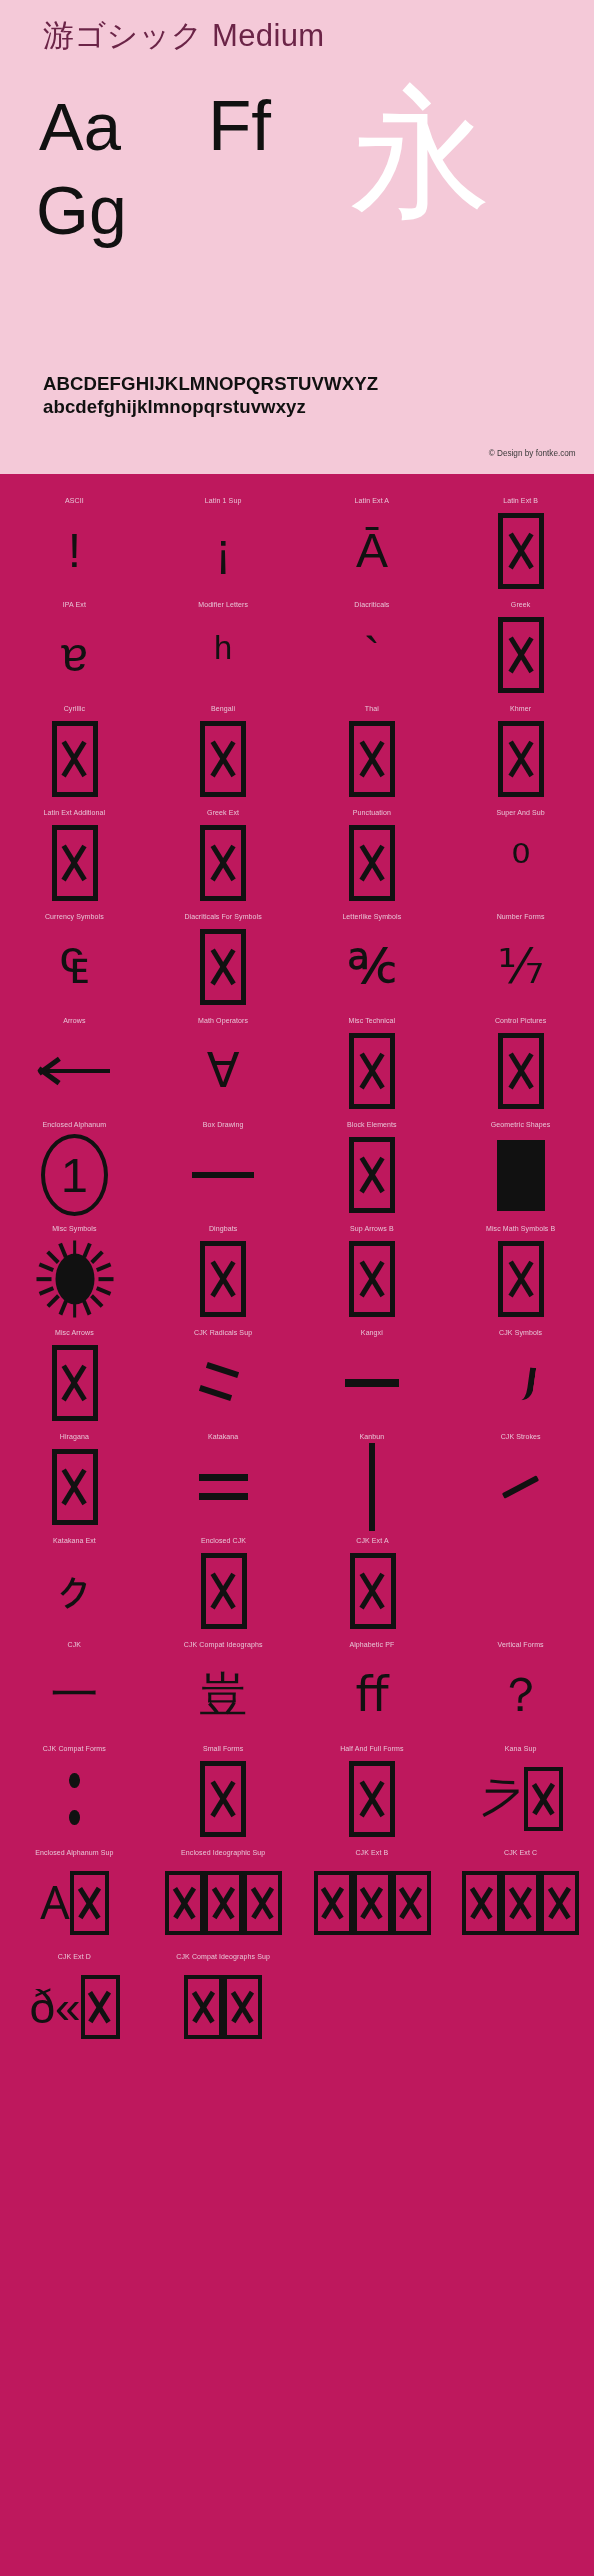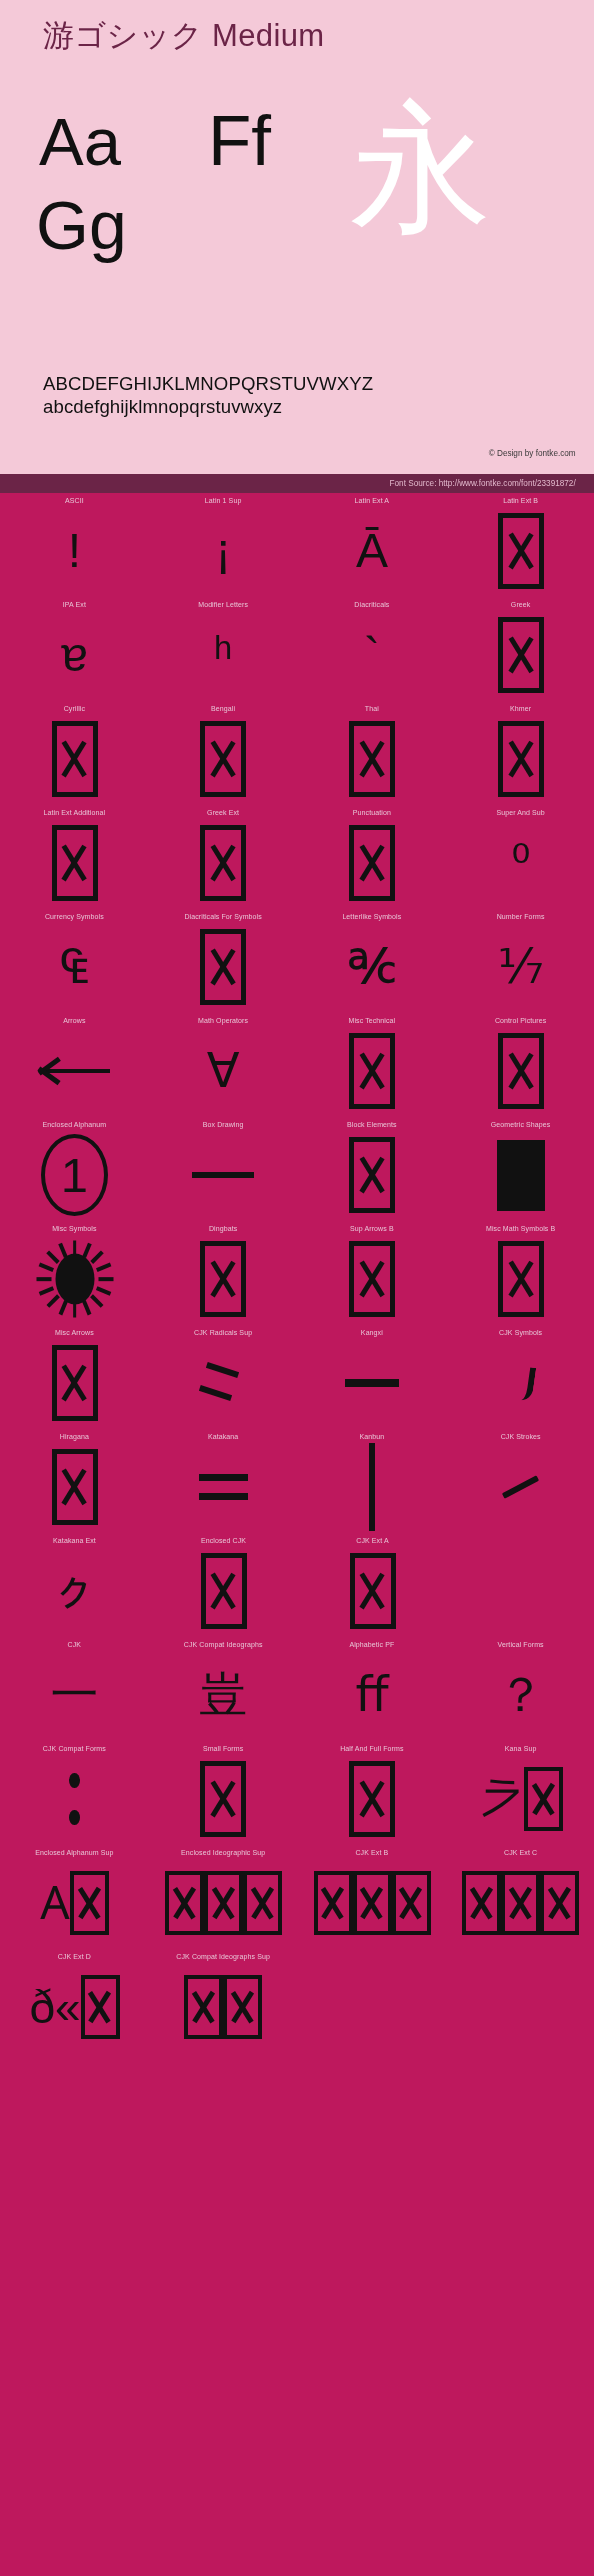--- a/index.html
+++ b/index.html
@@ -34,21 +34,20 @@
     letter-spacing: 0.4px;
     white-space: nowrap;
     font-weight: 400;
   }
   .specimen-grid {
     position: absolute;
     left: 0px;
     top: 78px;
     width: 483px;
     height: 245px;
-    margin-top: 15px;
   }
   .spec-cell {
     position: absolute;
     color: #111111;
     font-weight: 400;
     line-height: 1;
     white-space: nowrap;
   }
   .spec-aa  { left: 39px;  top: 15px;  font-size: 67px; }
   .spec-ff  { left: 208px; top: 12px;  font-size: 71px; }
@@ -66,21 +65,21 @@
     left: 43px;
     top: 372px;
     width: 535px;
   }
   .charset-line {
     color: #111111;
     font-size: 18.6px;
     line-height: 23px;
     letter-spacing: 0.1px;
     white-space: nowrap;
-    font-weight: 400;
+    font-weight: 700;
   }
   .charset-line.digits { font-size: 18.6px; }
 
   .design-credit {
     position: absolute;
     right: 19.3px;
     top: 449px;
     font-size: 8.2px;
     color: #3a3a3a;
     white-space: nowrap;
@@ -264,23 +263,20 @@
     </div>
 
     <div class="charset-block">
       <div class="charset-line">ABCDEFGHIJKLMNOPQRSTUVWXYZ</div>
       <div class="charset-line">abcdefghijklmnopqrstuvwxyz</div>
     </div>
 
     <div class="design-credit">© Design by fontke.com</div>
   </div>
 
-  <div class="source-bar">
-    <div class="source-text">Font Source: http://www.fontke.com/font/23391872/</div>
-  </div>
 
   <div class="blocks" id="blocks-container">
       <div class="block-row">
         <div class="block-cell">
           <div class="block-label">ASCII</div>
           <div class="block-sample">
             <span class="glyph" style="font-size: 48px;">!</span>
           </div>
         </div>
         <div class="block-cell">

